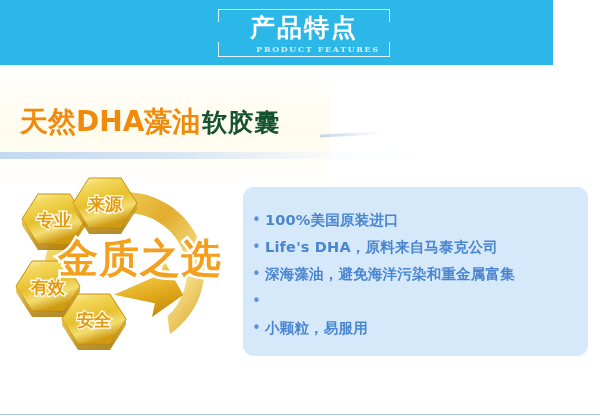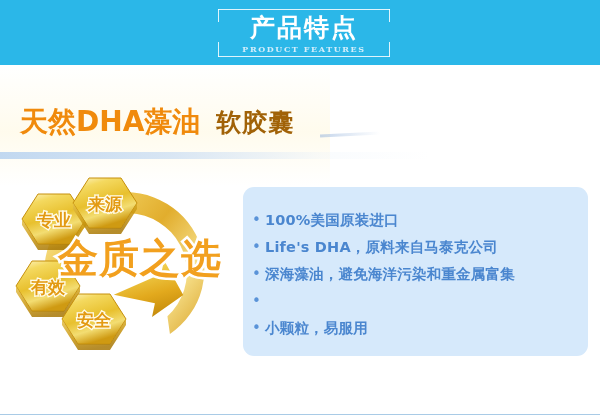--- a/index.html
+++ b/index.html
@@ -19,21 +19,21 @@
     width: 600px;
     height: 420px;
     background: #ffffff;
     overflow: hidden;
   }
 
   
   #banner {
     position: absolute;
     left: 0; top: 0;
-    width: 600px;
+    width: 553px;
     height: 65px;
     background: #2bb7e8;
   }
   #banner-inner-frame {
     position: absolute;
     left: 218px;
     top: 9px;
     width: 172px;
     height: 48px;
   }
@@ -54,21 +54,21 @@
     text-align: center;
     color: #ffffff;
     font-size: 25px;
     font-weight: bold;
     letter-spacing: 2px;
     line-height: 30px;
     white-space: nowrap;
   }
   #banner-subtitle {
     position: absolute;
-    left: 0;
+    left: 14px;
     top: 35px;
     width: 172px;
     text-align: center;
     color: #d4eefb;
     font-family: "DejaVu Serif", "Liberation Serif", serif;
     font-size: 8px;
     font-weight: bold;
     letter-spacing: 1.6px;
     white-space: nowrap;
   }
@@ -92,23 +92,23 @@
   }
   #heading-main {
     font-size: 28px;
     font-weight: bold;
     color: #f08a0c;
     letter-spacing: 0px;
   }
   #heading-sub {
     font-size: 25px;
     font-weight: bold;
-    color: #a16207;
+    color: #14532d;
     letter-spacing: 1px;
-    margin-left: 16px;
+    margin-left: 2px;
   }
   
   #heading-streak {
     position: absolute;
     left: 0;
     top: 152px;
     width: 430px;
     height: 7px;
     background: linear-gradient(90deg, rgba(190,214,240,0.95) 0%, rgba(200,220,243,0.7) 40%, rgba(232,241,251,0.25) 75%, rgba(255,255,255,0) 100%);
     pointer-events: none;

